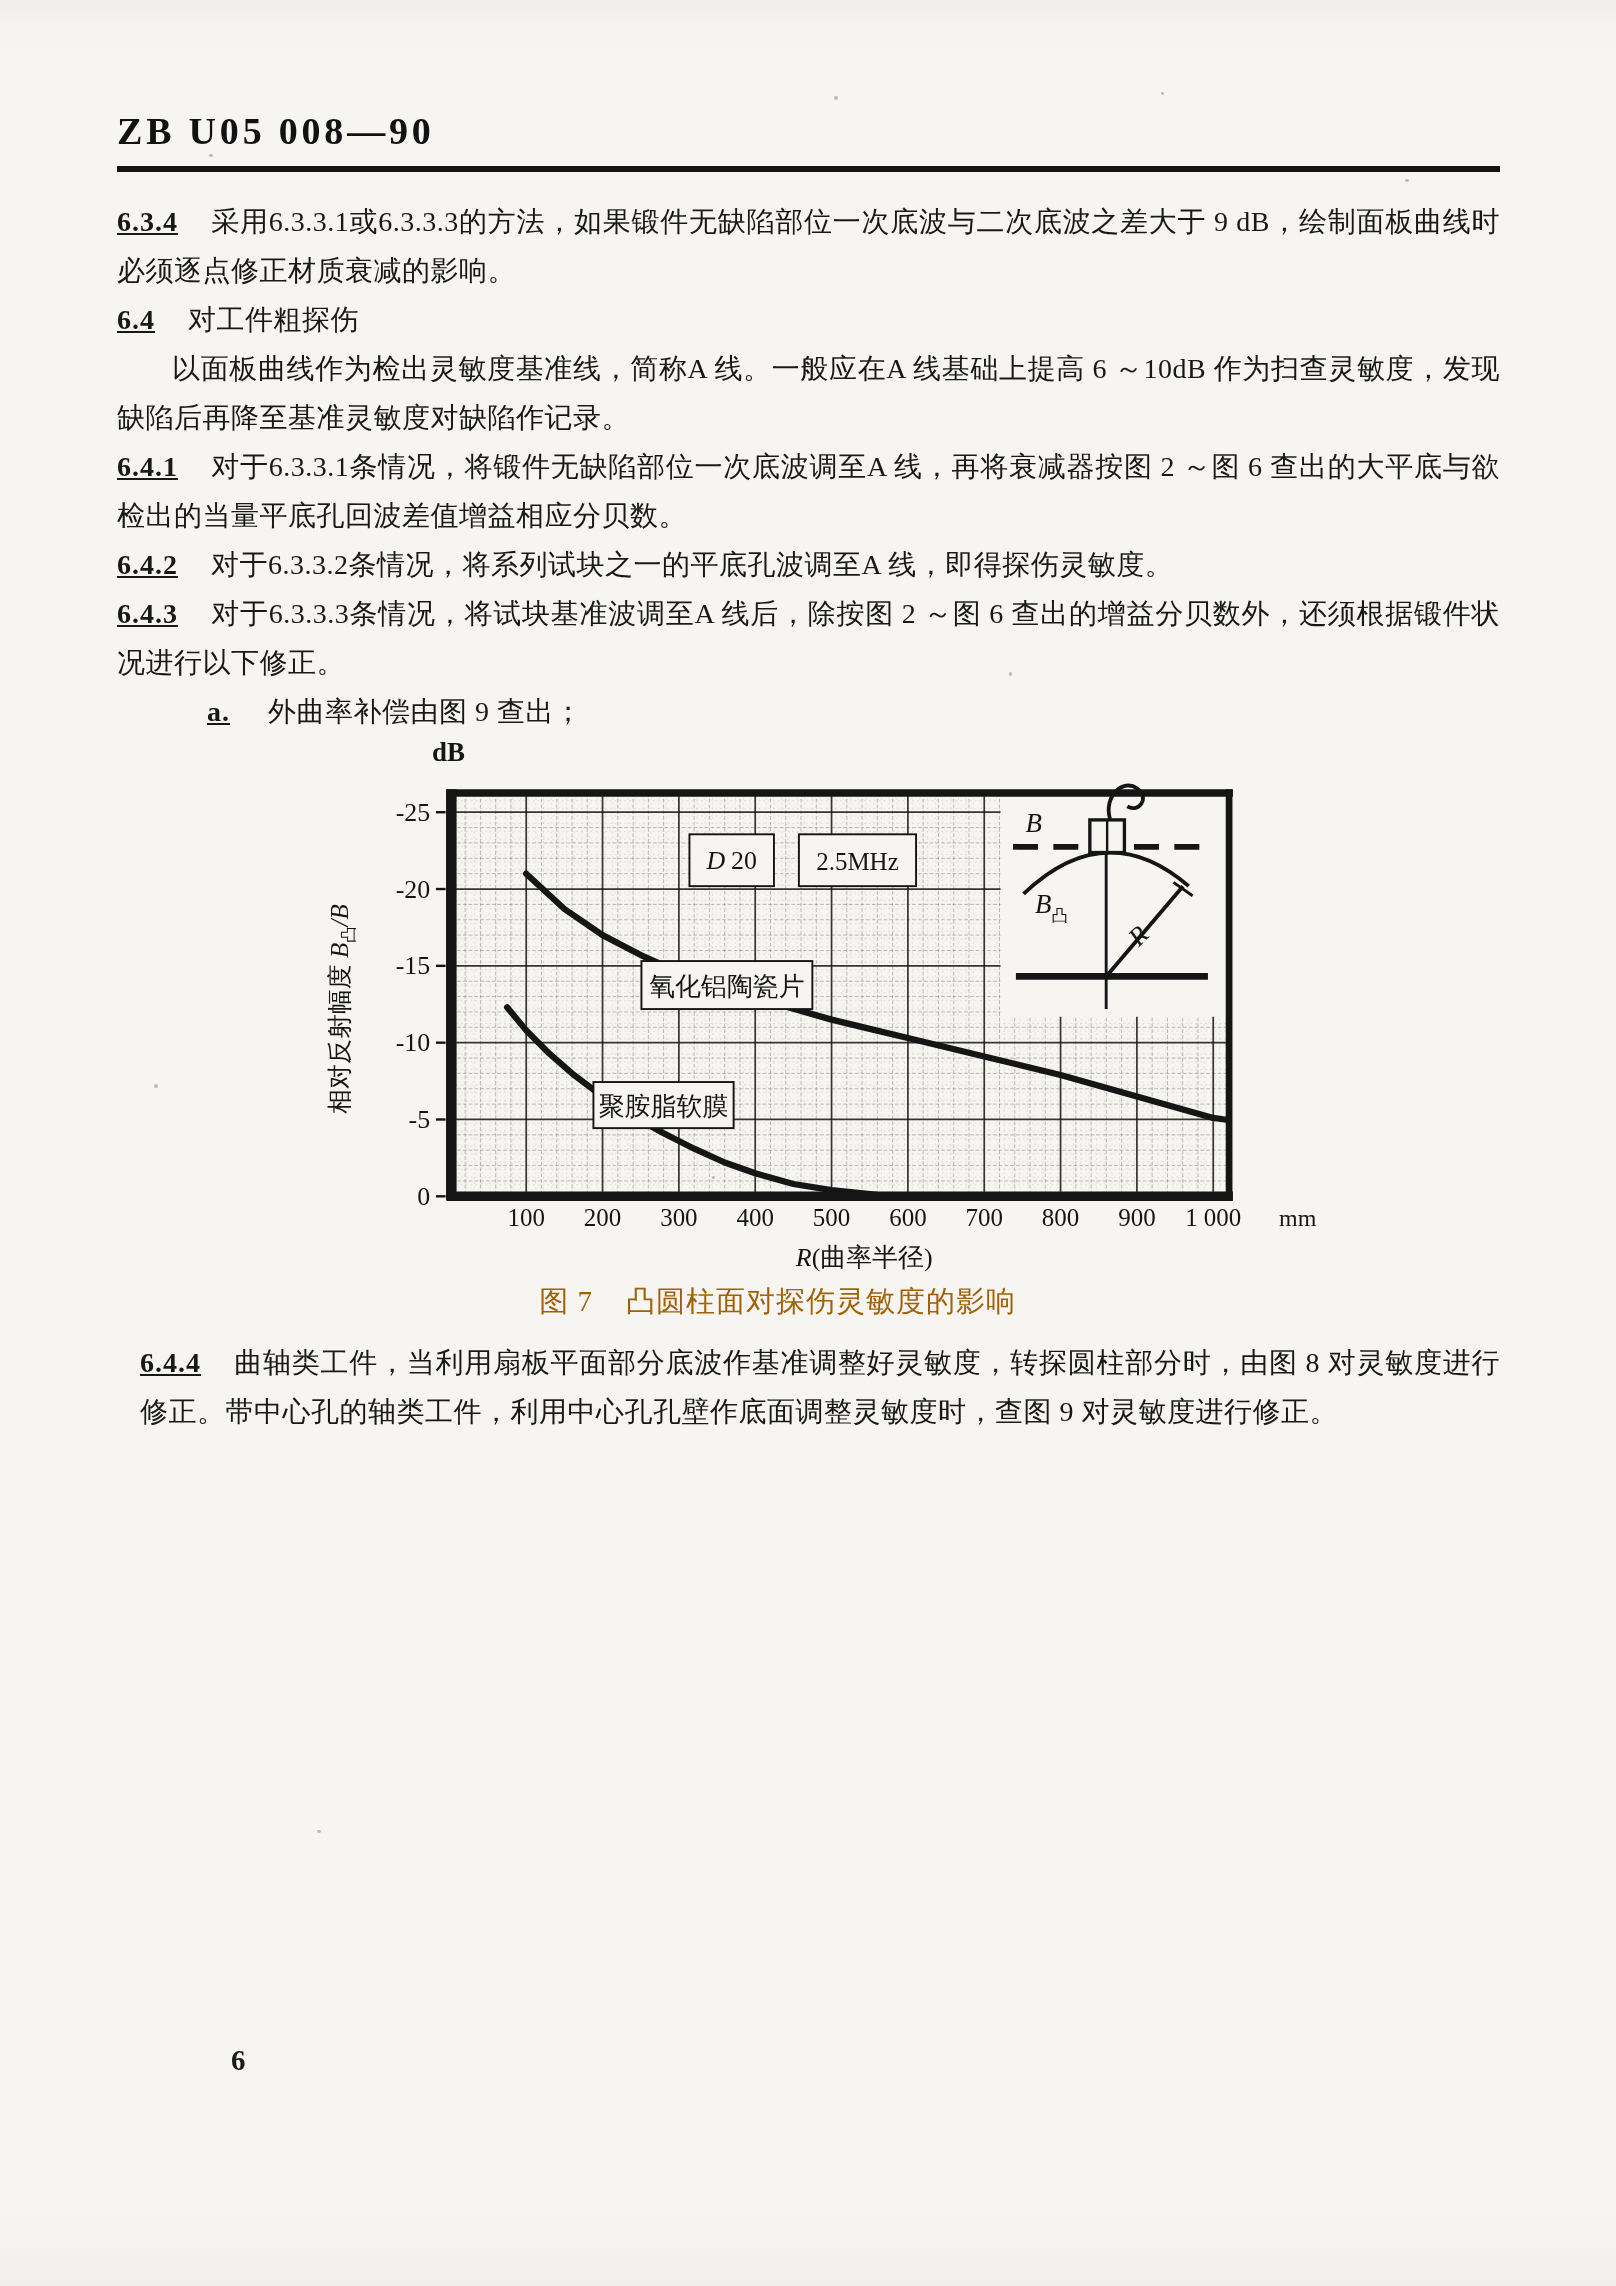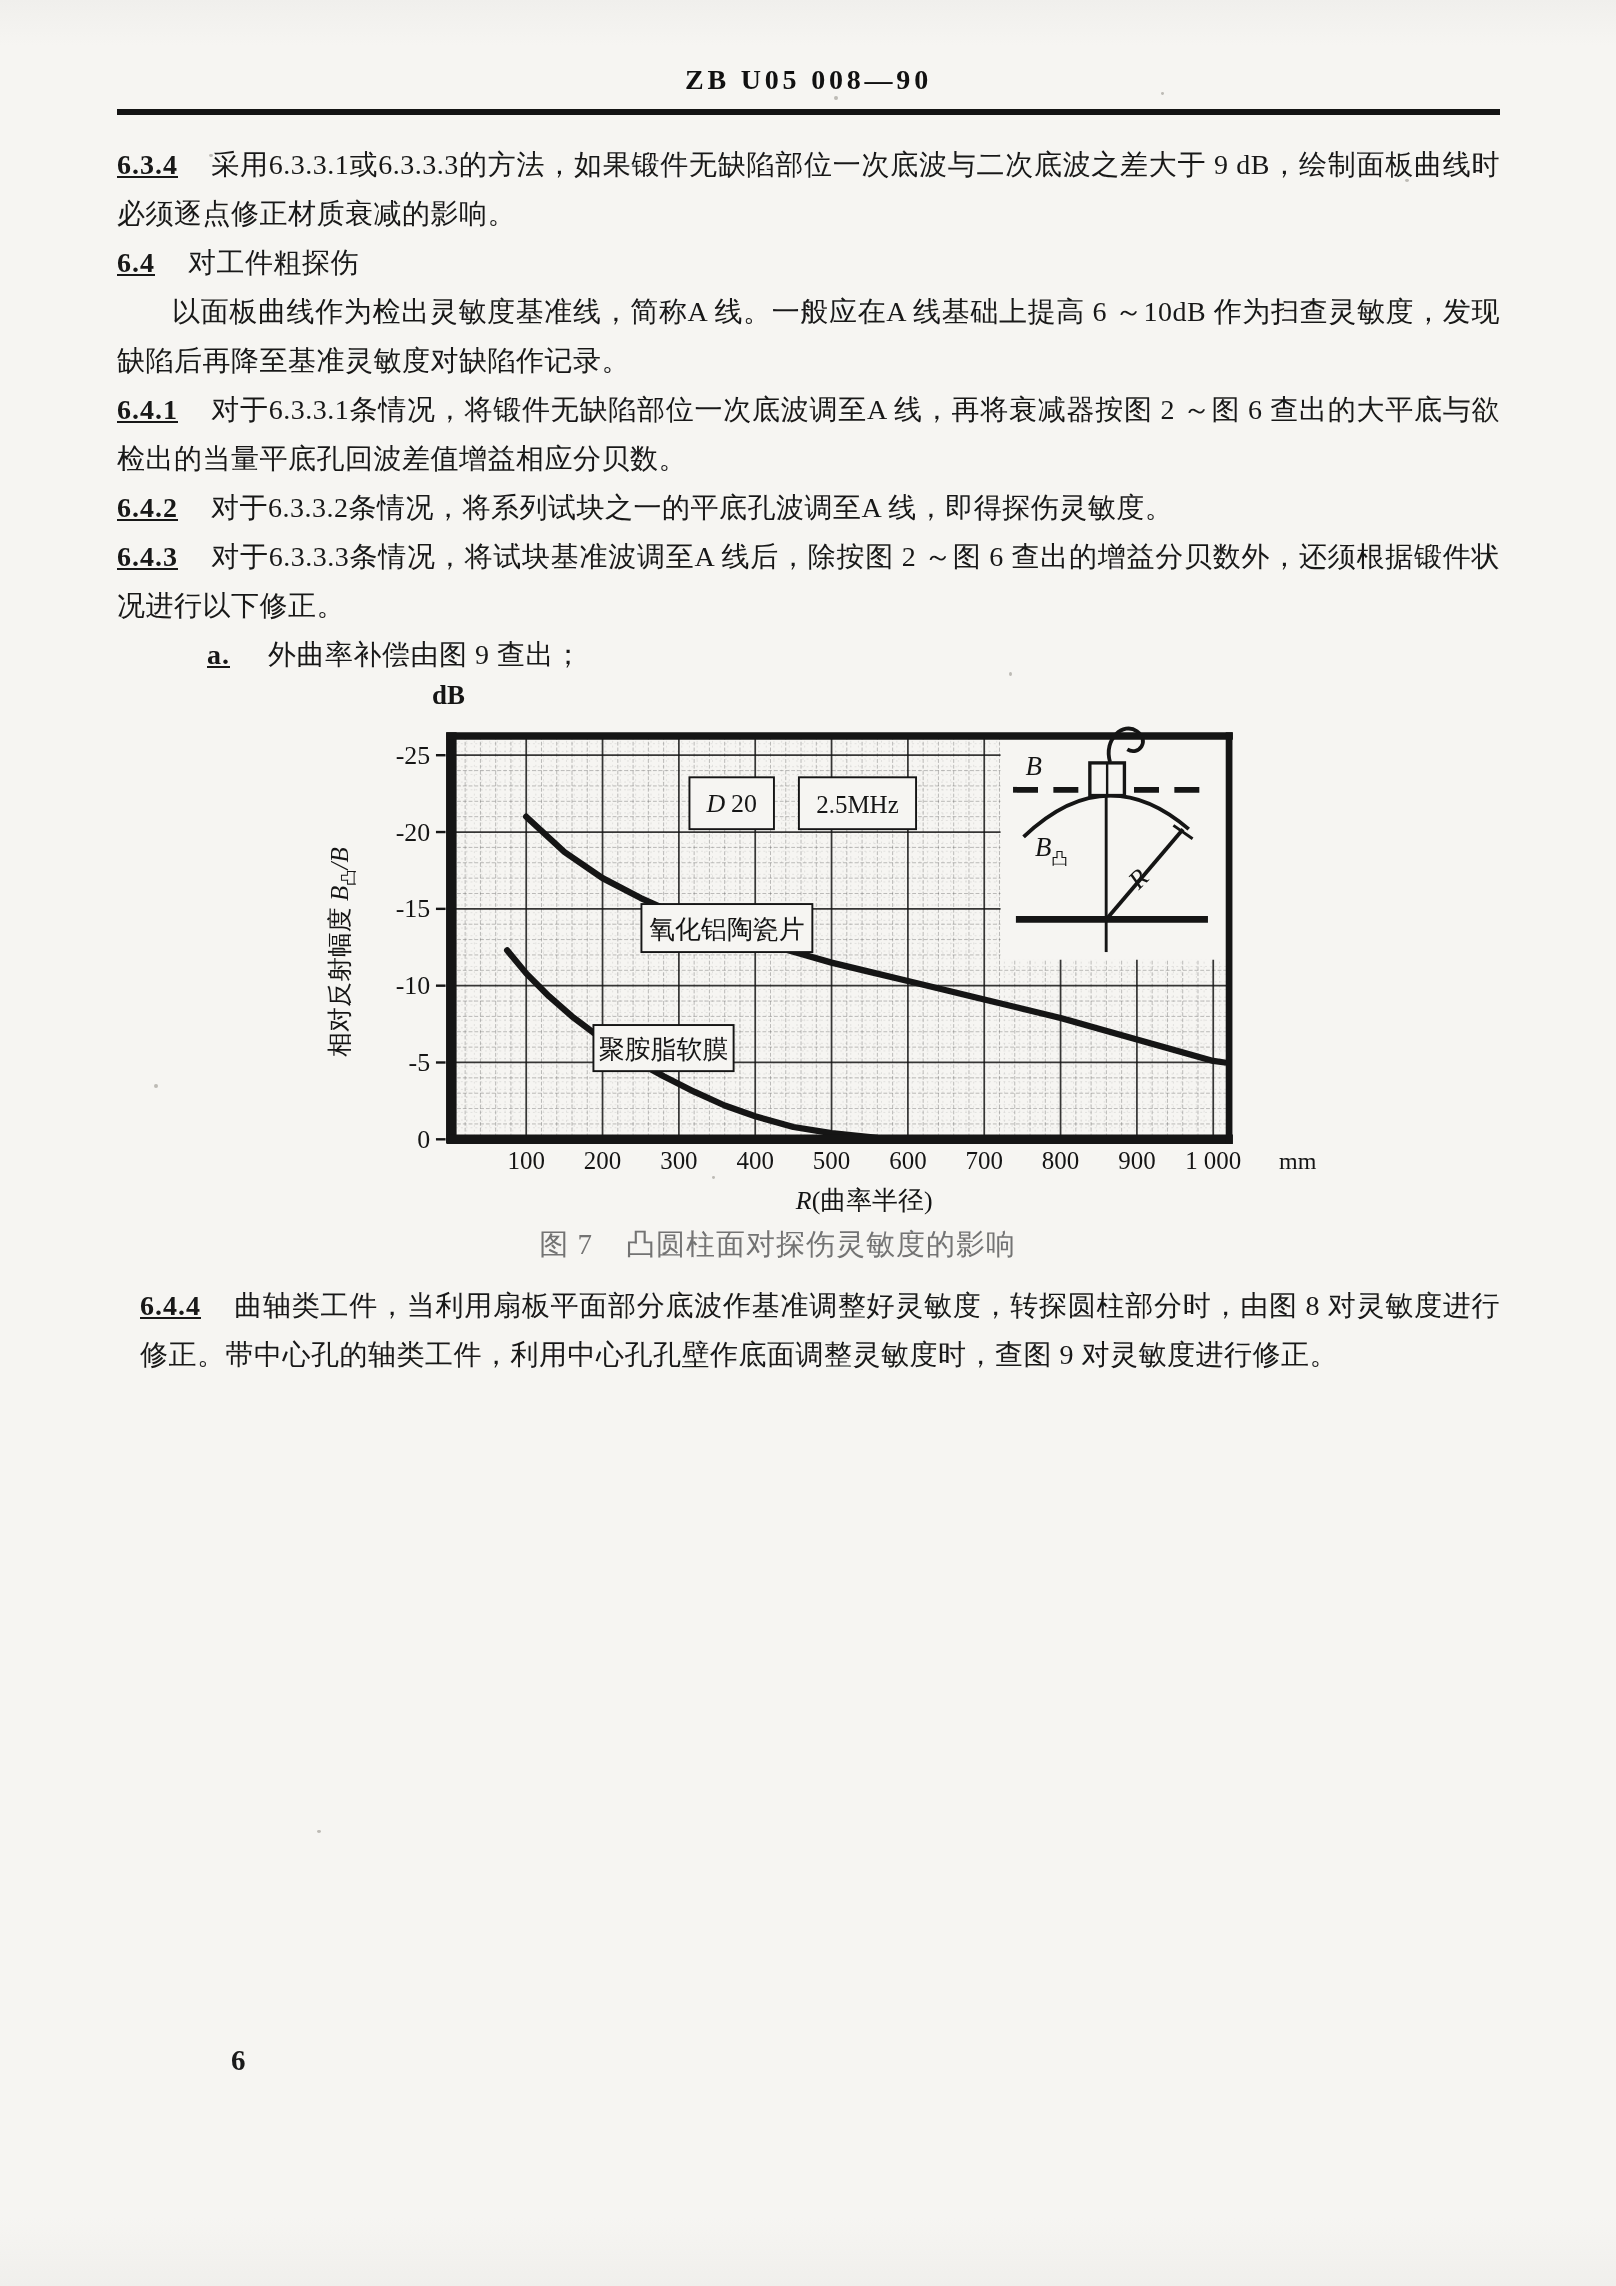--- a/index.html
+++ b/index.html
@@ -5,38 +5,38 @@
   html,body{margin:0;padding:0;}
   body{
     width:1617px;height:2286px;
     position:relative;overflow:hidden;
     background:linear-gradient(180deg,#f0efec 0,#f6f5f2 2%,#f6f5f2 97%,#f0efec 100%);
     font-family:"Liberation Serif","DejaVu Serif",serif;
     color:#171717;
   }
   .content{padding:0 117px;position:relative;}
   .doc-header{
-    margin-top:64px;text-align:center;
-    font-size:28px;font-weight:bold;letter-spacing:3.8px;color:#111;
+    margin-top:109px;
+    font-size:38px;font-weight:bold;letter-spacing:3.8px;color:#111;
   }
   .header-rule{height:5.8px;background:#141414;margin-top:13.4px;}
   .body-text{margin-top:25px;}
   .para{
     margin:0;font-size:28px;line-height:49px;
     text-align:justify;letter-spacing:0.5px;color:#181818;
   }
   .pnum{font-weight:bold;padding-right:33px;letter-spacing:1px;text-decoration:underline;}
   .indented{text-indent:55px;font-family:Liberation Serif, serif;}
   .list-item{padding-left:90px;}
   .list-item .pnum{padding-right:38px;}
   .figure-block{position:relative;margin-top:-15.4px;height:588px;}
   .chart-wrap{position:absolute;left:171px;top:0;width:1114px;height:555px;}
   .fig-caption{
     position:absolute;left:5px;right:67px;top:561px;
-    text-align:center;font-size:29px;letter-spacing:1px;color:#737373;
+    text-align:center;font-size:29px;letter-spacing:1px;color:#a16207;
   }
   .cap-gap{margin-left:33px;}
   .after-figure{margin-top:29px;margin-left:23px;}
   .page-number{
     position:absolute;left:231px;top:2044px;
     font-size:29px;font-weight:bold;color:#1a1a1a;
   }
   .speck{position:absolute;background:#b3b0aa;border-radius:50%;opacity:.85;}
   svg text{font-family:"Liberation Serif","DejaVu Serif",serif;}
 </style>

